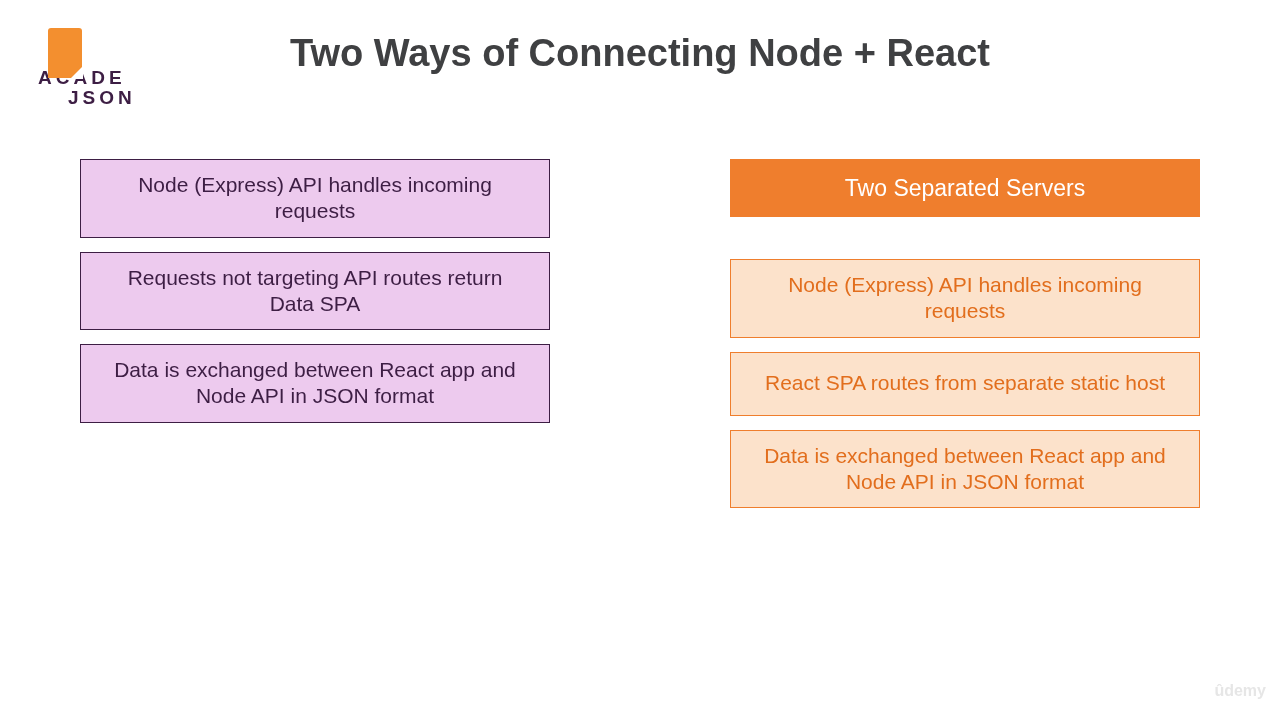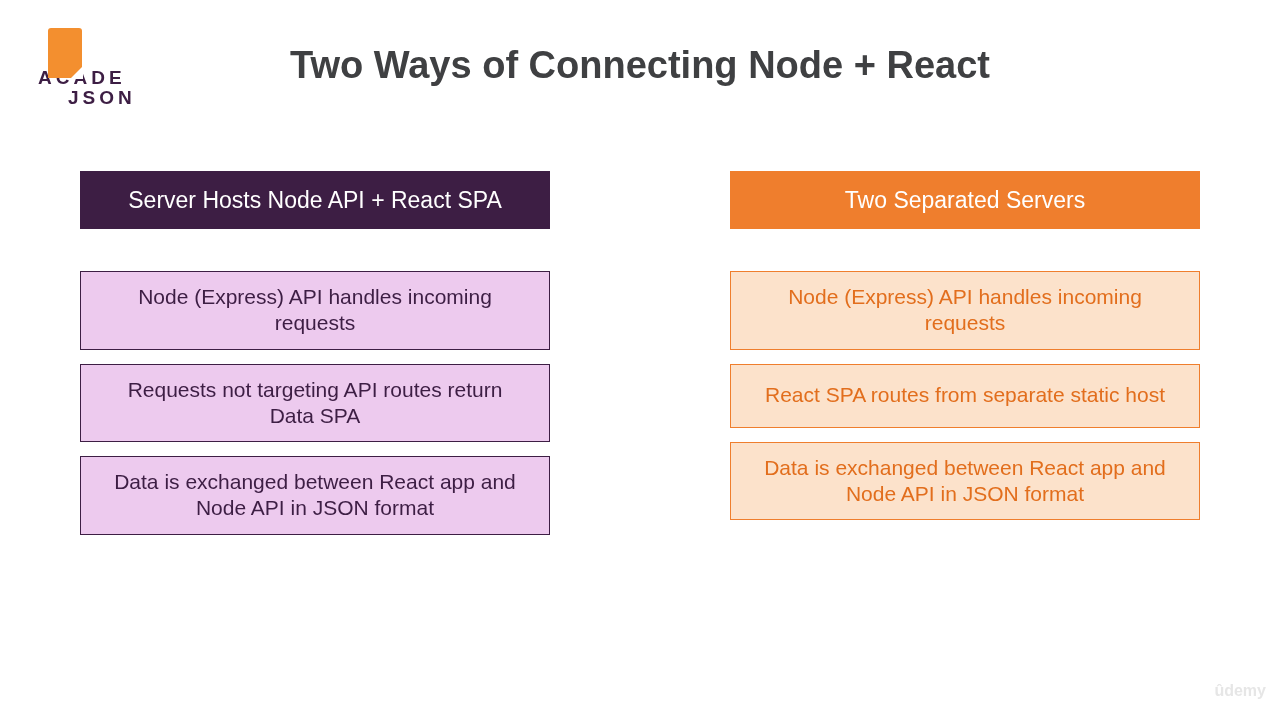--- a/index.html
+++ b/index.html
@@ -43,21 +43,21 @@
     font-size: 19px;
     line-height: 1.05;
     margin-top: -10px;
   }
   .logo-text .line2 { padding-left: 30px; }
   .title {
     text-align: center;
     font-size: 38px;
     font-weight: 800;
     color: #3f4042;
-    padding-top: 44px;
+    padding-top: 32px;
   }
   .columns {
     display: flex;
     justify-content: center;
     gap: 180px;
     margin-top: 84px;
   }
   .col { width: 470px; }
   .col-header {
     height: 58px;
@@ -110,21 +110,20 @@
   <div class="logo-text">
     <div>ACADE</div>
     <div class="line2">JSON</div>
   </div>
 </div>
 
 <h1 class="title">Two Ways of Connecting Node + React</h1>
 
 <div class="columns">
   <div class="col">
-    <div class="col-header purple-header">Server Hosts Node API + React SPA</div>
     <div class="box purple-box">Node (Express) API handles incoming requests</div>
     <div class="box purple-box">Requests not targeting API routes return Data SPA</div>
     <div class="box purple-box">Data is exchanged between React app and Node API in JSON format</div>
   </div>
   <div class="col">
     <div class="col-header orange-header">Two Separated Servers</div>
     <div class="box orange-box">Node (Express) API handles incoming requests</div>
     <div class="box orange-box">React SPA routes from separate static host</div>
     <div class="box orange-box">Data is exchanged between React app and Node API in JSON format</div>
   </div>

